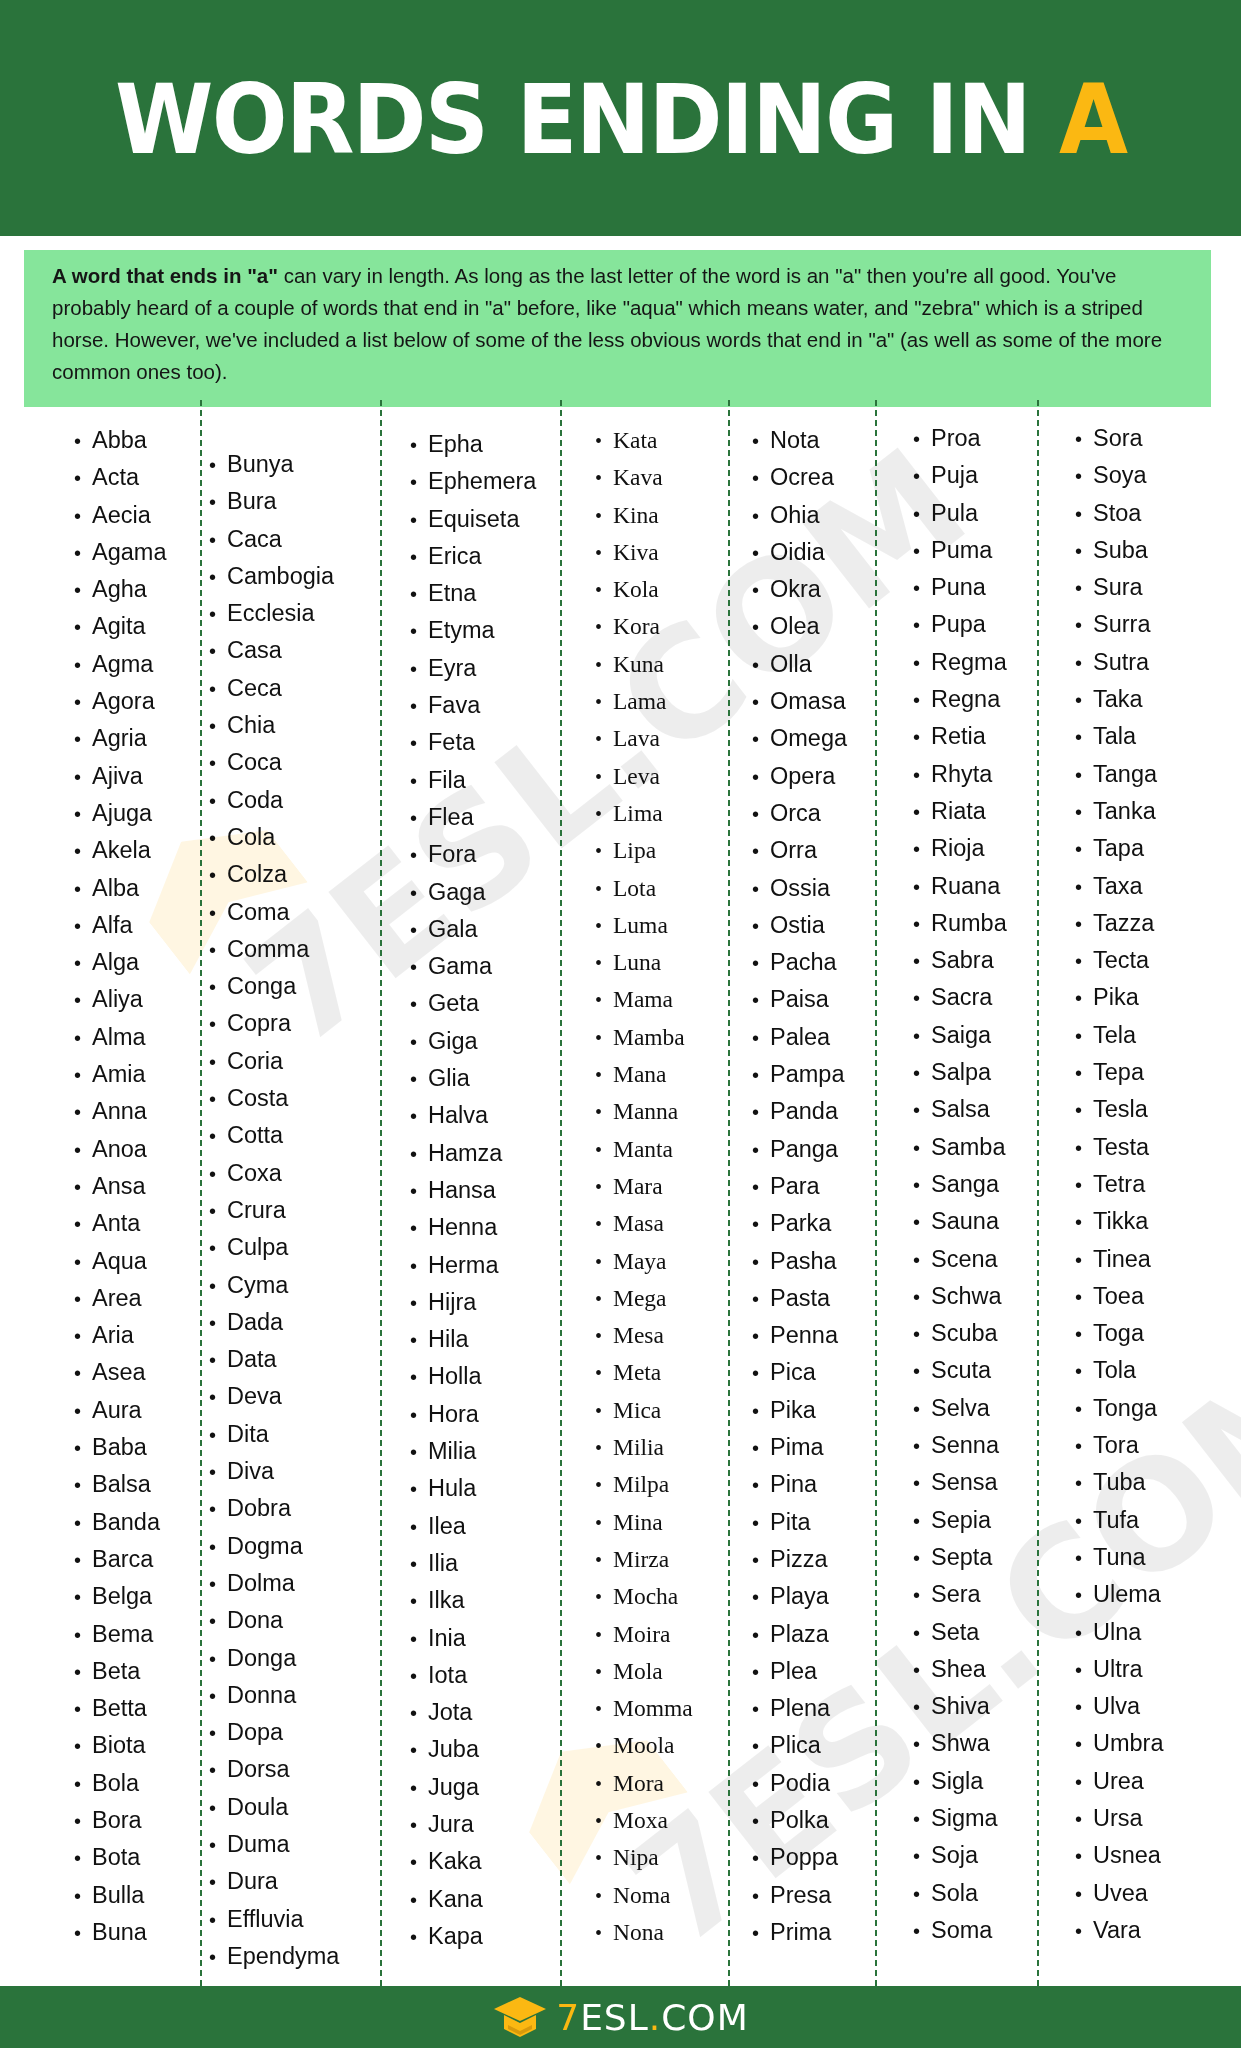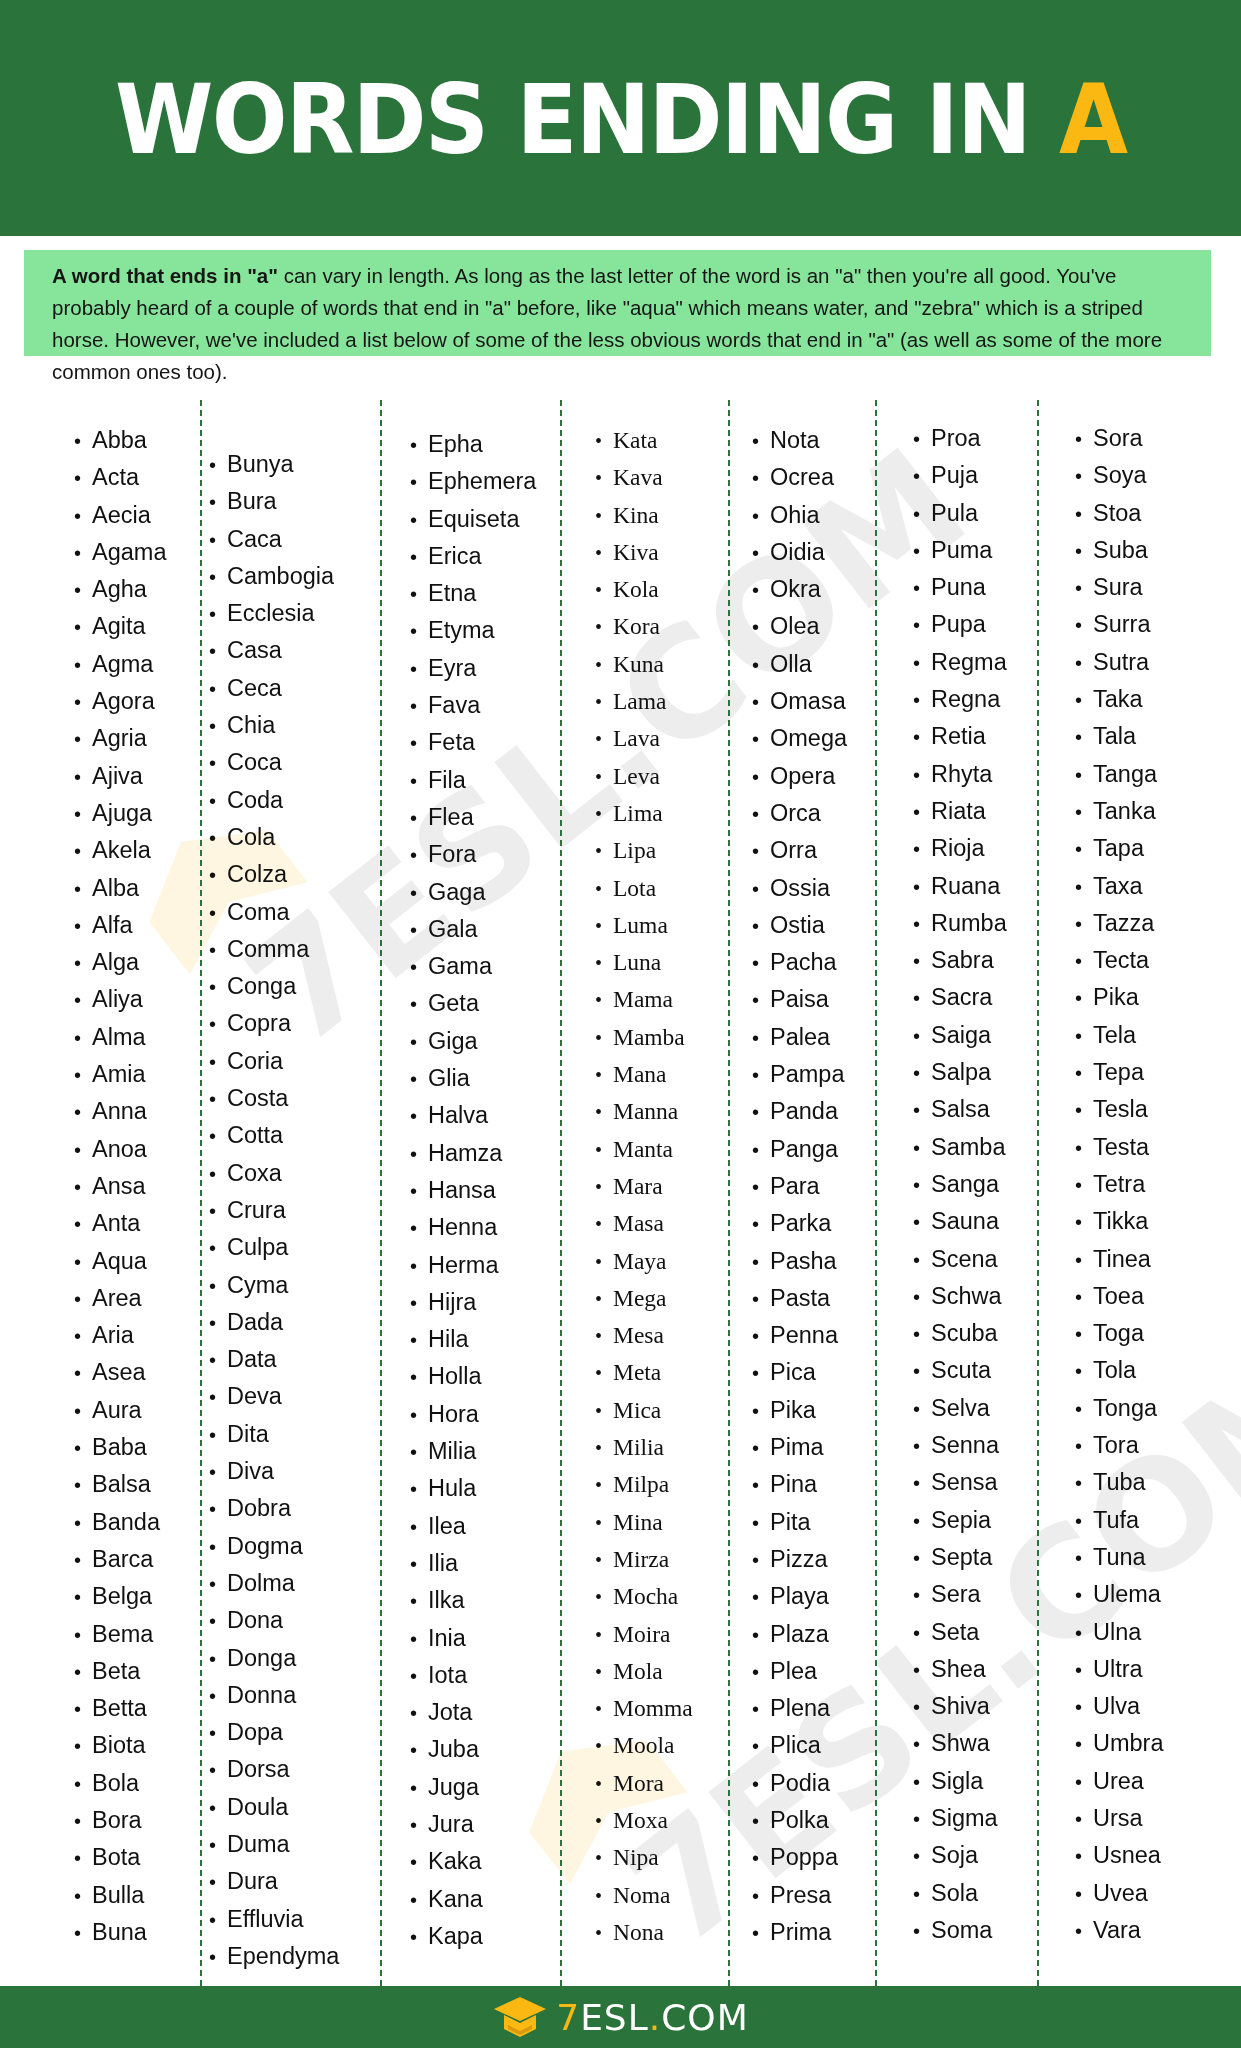--- a/index.html
+++ b/index.html
@@ -13,21 +13,21 @@
   }
   .title {
     font-family: "DejaVu Sans", "Liberation Sans", sans-serif;
     font-weight: bold; font-size: 96px; letter-spacing: -2px;
     color: #ffffff; white-space: nowrap; transform: scaleX(0.93);
     margin-top: 4px;
   }
   .title .accent { color: #fbb812; }
 
   .intro {
-    position: absolute; left: 24px; top: 250px; width: 1187px; height: 106px;
+    position: absolute; left: 24px; top: 250px; width: 1187px; height: 157px;
     background: #86e59b;
     padding: 10px 26px 0 28px;
     font-size: 20.5px; line-height: 32px; color: #151515;
   }
   .intro b { font-weight: bold; }
 
   .columns {
     position: absolute; left: 0; top: 400px; width: 1241px; height: 1586px; padding-left: 36px;
   }
   .col {

